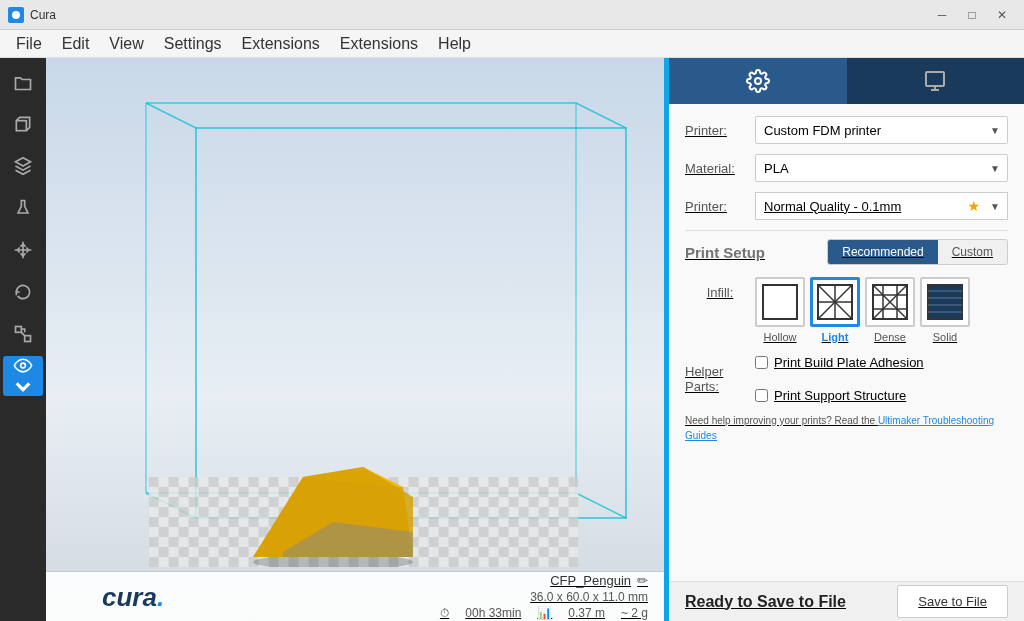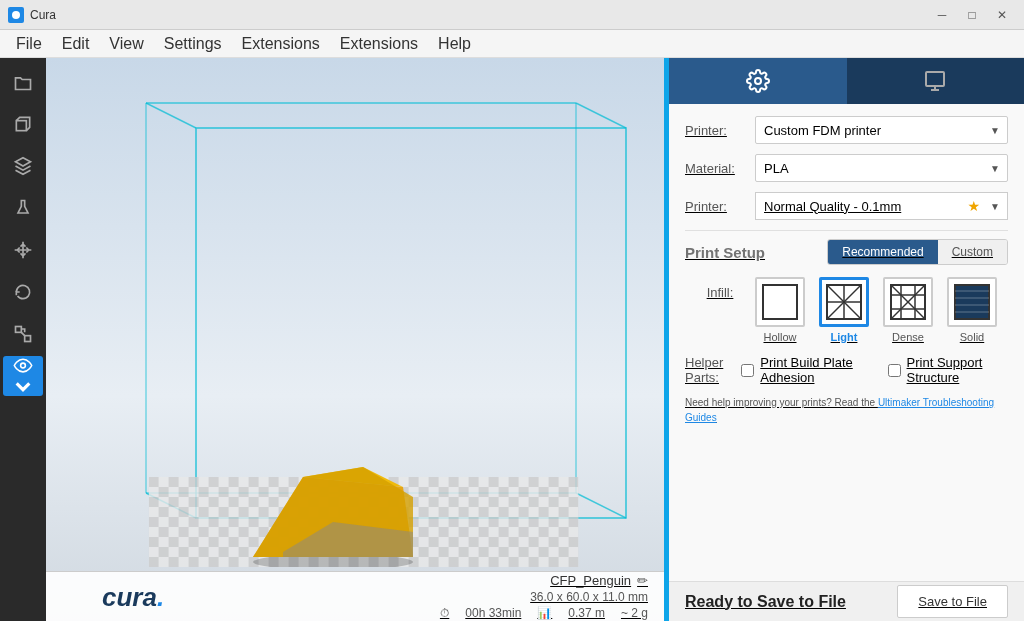--- a/index.html
+++ b/index.html
@@ -108,21 +108,21 @@
     .toggle-group { display: flex; border: 1px solid #ccc; border-radius: 3px; overflow: hidden; }
     .toggle-btn {
       padding: 5px 14px; font-size: 12px; border: none; cursor: pointer;
       background: #f0f0f0; color: #555;
     }
     .toggle-btn.active { background: #2a5a8c; color: white; }
 
     
     .infill-row { display: flex; align-items: flex-start; margin-bottom: 12px; }
     .infill-label { width: 70px; color: #555; font-size: 13px; padding-top: 8px; text-align: center; }
-    .infill-options { display: flex; gap: 14px; }
+    .infill-options { display: flex; gap: 5px; }
     .infill-option { display: flex; flex-direction: column; align-items: center; gap: 4px; cursor: pointer; }
     .infill-icon {
       width: 50px; height: 50px; border: 2px solid #ccc; background: white;
       display: flex; align-items: center; justify-content: center; border-radius: 2px;
     }
     .infill-icon.selected { border-color: #1e88e5; border-width: 3px; }
     .infill-name { font-size: 11px; color: #555; }
     .infill-name.selected { color: #1e88e5; font-weight: bold; }
 
     
@@ -405,21 +405,21 @@
               </svg>
             </div>
             <span class="infill-name">Solid</span>
           </div>
 
         </div>
       </div>
 
       <div class="field-row">
         <span class="field-label">Helper Parts:</span>
-        <div style="display:flex;flex-direction:row;gap:12px;align-items:center;">
+        <div style="display:flex;flex-direction:column;gap:18px;">
           <div style="display:flex;align-items:center;gap:6px;">
             <input type="checkbox" id="bp" style="">
             <label for="bp">Print Build Plate Adhesion</label>
           </div>
           <div style="display:flex;align-items:center;gap:6px;">
             <input type="checkbox" id="ss" style="">
             <label for="ss">Print Support Structure</label>
           </div>
         </div>
       </div>

